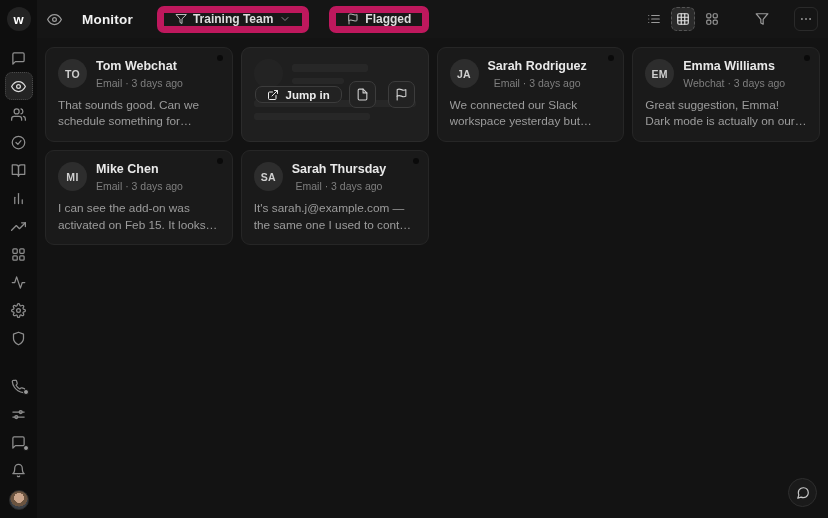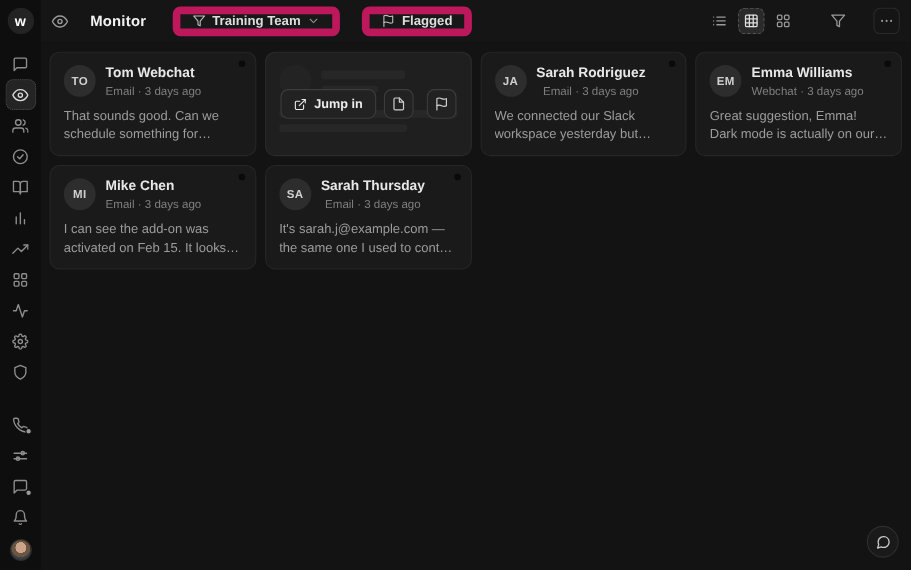--- a/index.html
+++ b/index.html
@@ -88,21 +88,21 @@
     display:-webkit-box; -webkit-line-clamp:2; -webkit-box-orient:vertical; overflow:hidden;
   }
   
   .card.hovered { background:#1f1f1f; border-color:#2b2b2b; }
   .skeleton { opacity:.16; }
   .sk-bar { background:#555; border-radius:3px; }
   .overlay {
     position:absolute; inset:0; display:flex; align-items:center; justify-content:center; gap:7px;
   }
   .jump-btn {
-    display:flex; align-items:center; gap:7px; height:27px; padding:0 11px;
+    display:flex; align-items:center; gap:7px; height:17px; padding:0 11px;
     background:#222; border:1px solid #3c3c3c; border-radius:7px;
     color:#ececec; font-size:11.5px; font-weight:700; cursor:pointer; font-family:inherit;
   }
   .jump-btn svg { width:12px; height:12px; }
   .sq-btn {
     width:27px; height:27px; border-radius:7px; background:#222; border:1px solid #3c3c3c;
     color:#cfcfcf; display:flex; align-items:center; justify-content:center; cursor:pointer;
   }
   .sq-btn svg { width:13px; height:13px; }
   .sq-btn.flag-variant { margin-left:5px; }

